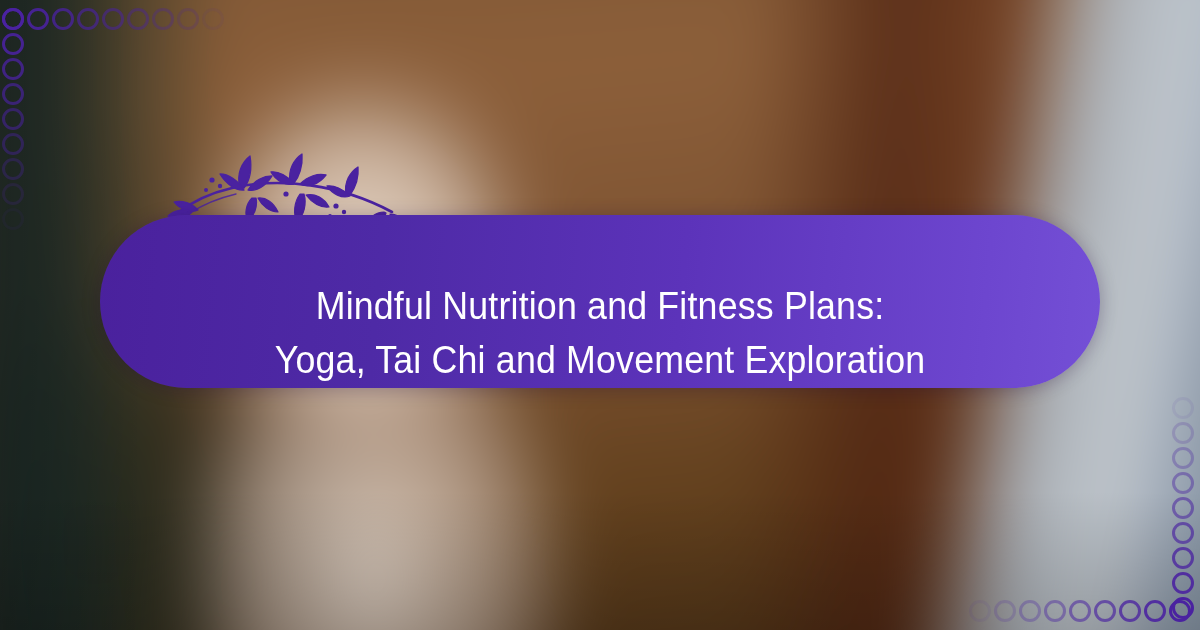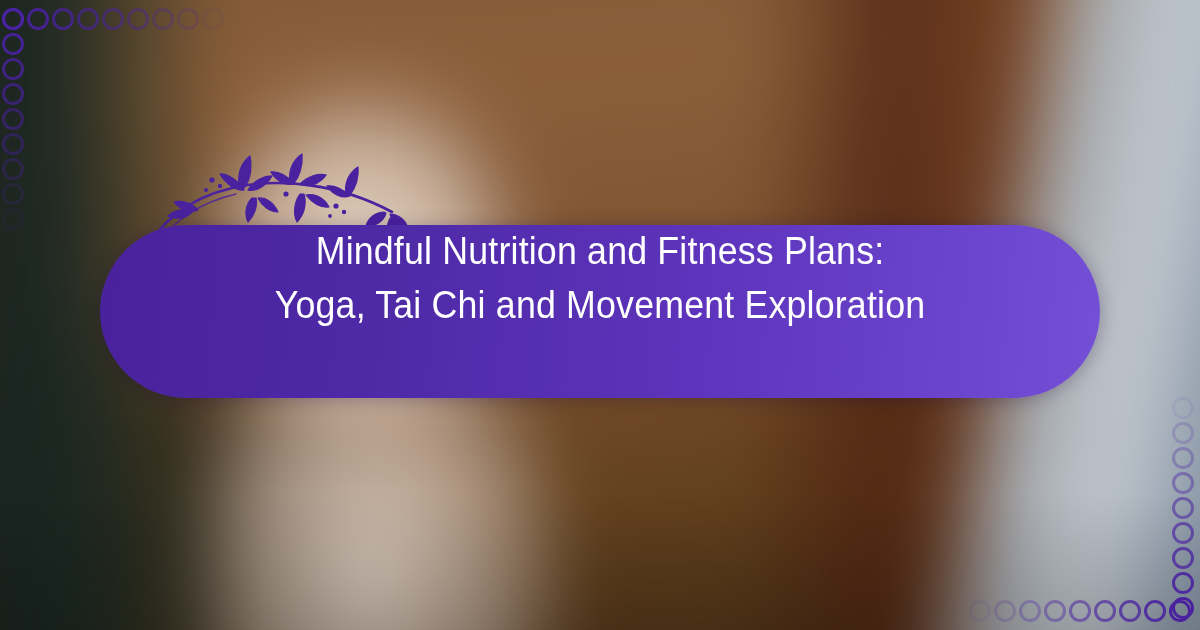--- a/index.html
+++ b/index.html
@@ -119,27 +119,27 @@
     top: 150px;
     width: 290px;
     height: 110px;
     pointer-events: none;
   }
 
   
   .banner {
     position: absolute;
     left: 100px;
-    top: 225px;
+    top: 215px;
     width: 1000px;
     height: 173px;
     border-radius: 999px;
     background: linear-gradient(95deg, #4a219d 0%, #4e2aa6 28%, #5c33ba 58%, #6d46cf 88%, #7450d6 100%);
     display: flex;
-    align-items: flex-start;
+    align-items: flex-end;
     justify-content: center;
     box-shadow: 0 2px 18px rgba(30,10,60,0.30);
   }
 
   .banner-title {
     color: #ffffff;
     font-family: "Liberation Sans", sans-serif;
     font-size: 38px;
     font-weight: 400;
     line-height: 1.42;

